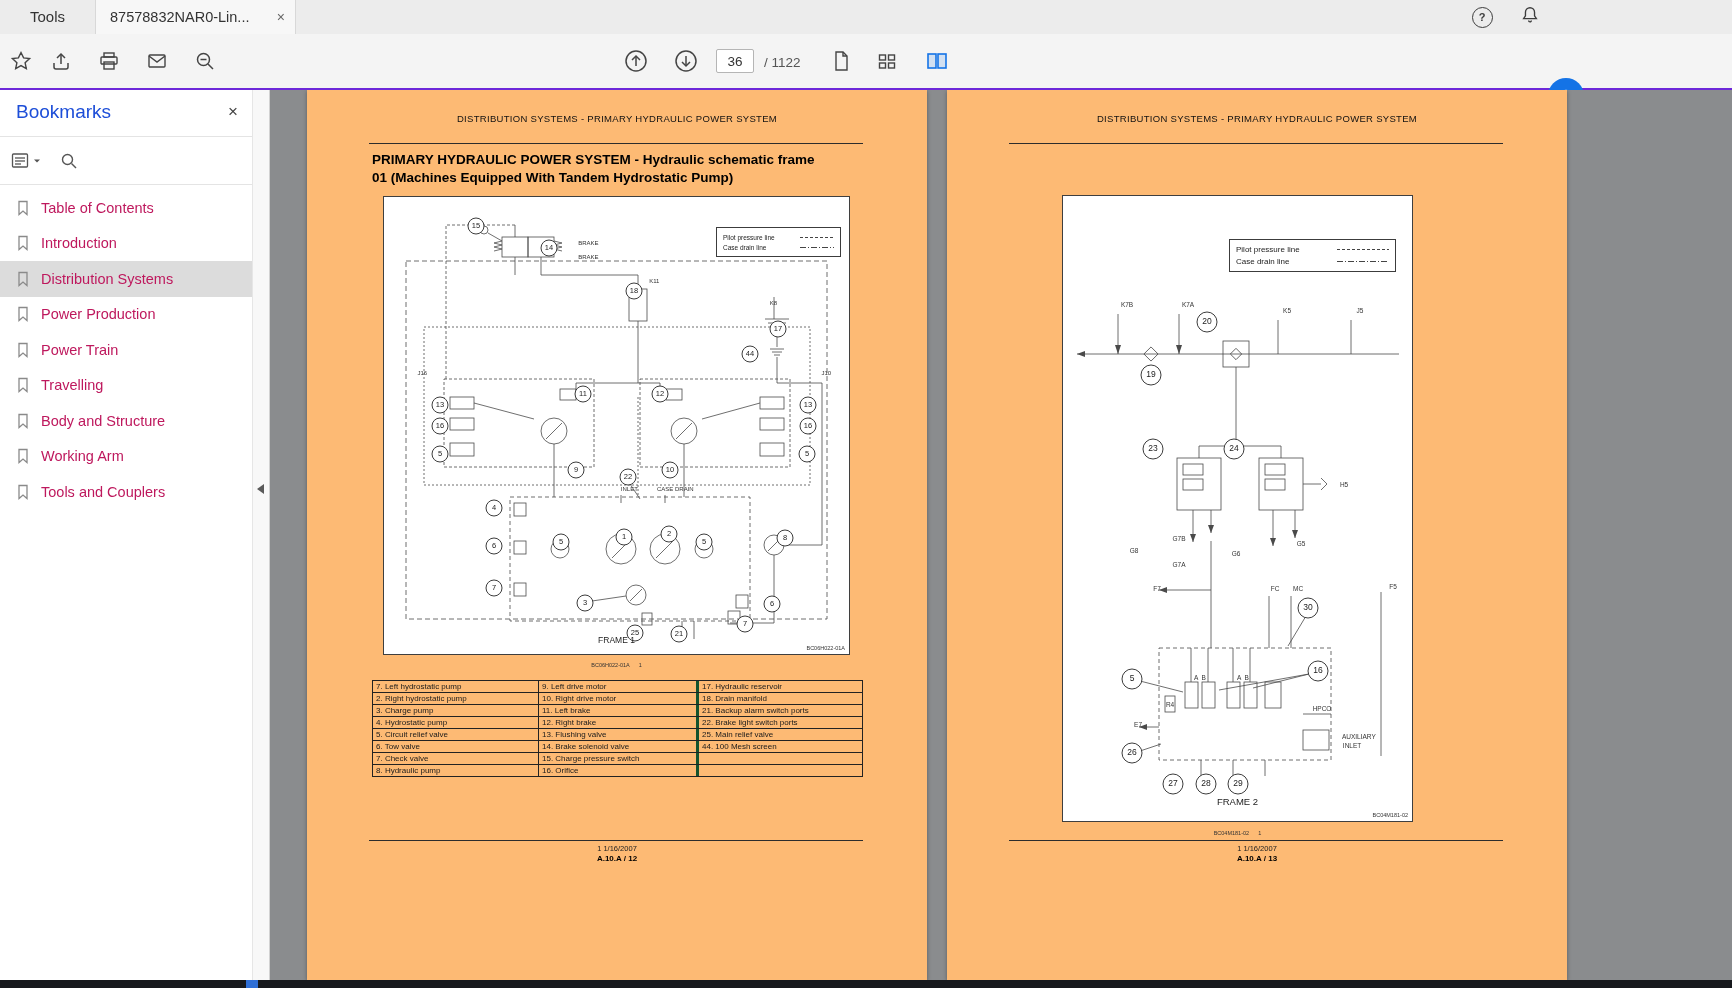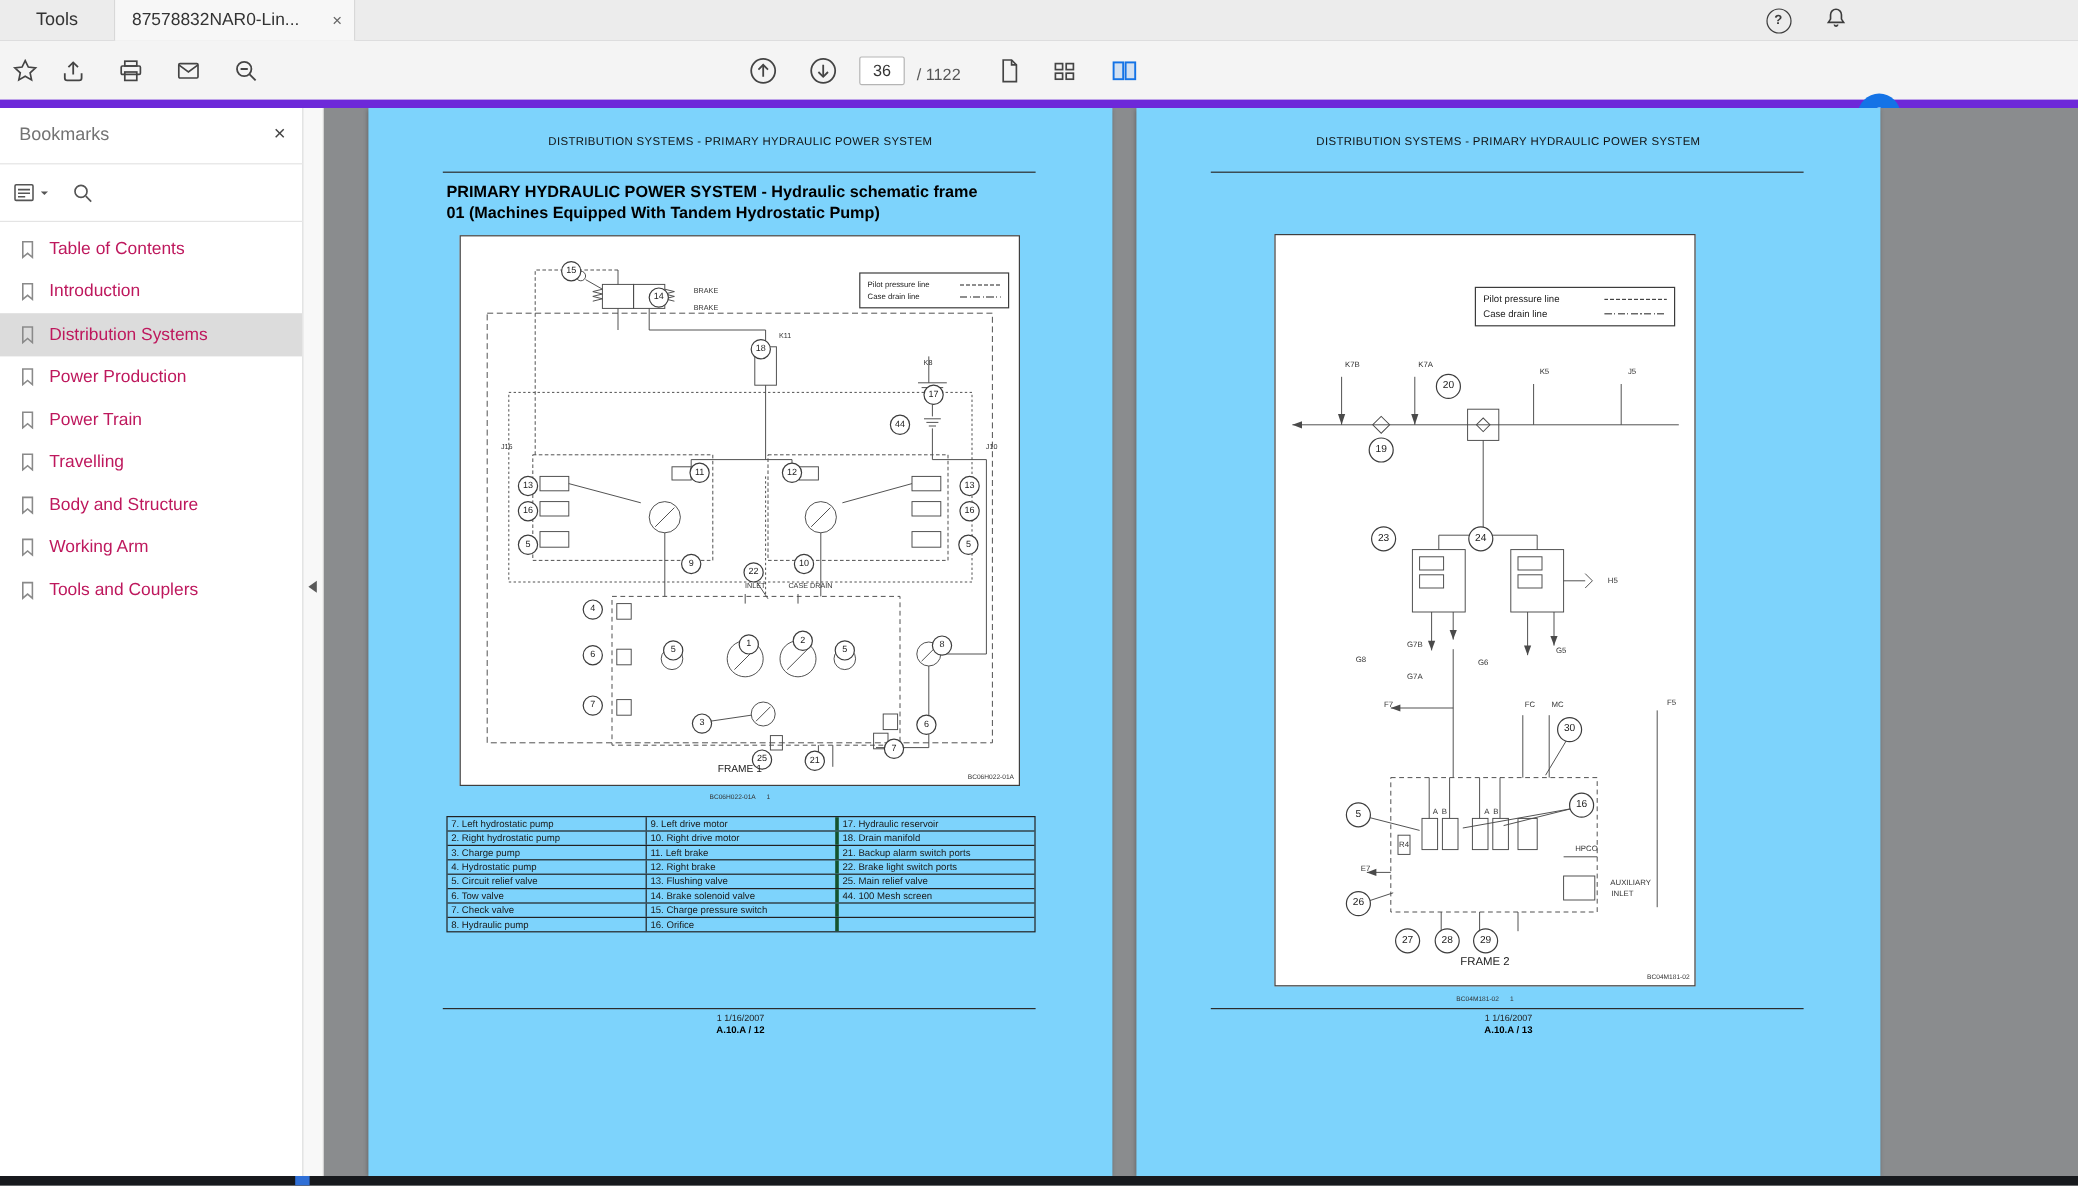--- a/index.html
+++ b/index.html
@@ -16,38 +16,38 @@
   .tab-doc .tlabel{flex:1;white-space:nowrap;overflow:hidden;}
   .tab-close{font-size:14px;color:#666;margin-left:6px;cursor:default;}
   .topbar-btn{position:absolute;top:5px;width:24px;height:24px;display:flex;
               align-items:center;justify-content:center;}
   .help-circle{width:19px;height:19px;border:1.5px solid #3c3c3c;border-radius:50%;
                font-size:11px;font-weight:bold;color:#3c3c3c;display:flex;
                align-items:center;justify-content:center;}
 
   
   .toolbar{position:absolute;top:34px;left:0;width:1732px;height:56px;background:#f4f4f4;
-           border-bottom:7px solid #6d28d9;box-sizing:border-box;}
+           border-bottom:2px solid #6d28d9;box-sizing:border-box;}
   .tbtn{position:absolute;top:50%;transform:translateY(-50%);width:30px;height:30px;
         display:flex;align-items:center;justify-content:center;}
   .tbtn svg{display:block;}
   .page-input{position:absolute;left:716px;top:50%;transform:translateY(-50%);
               width:38px;height:24px;border:1px solid #b5b5b5;border-radius:2px;
               background:#fff;text-align:center;font-size:13.5px;color:#333;
               font-family:"Liberation Sans",sans-serif;box-sizing:border-box;}
   .page-total{position:absolute;left:764px;top:0;height:56px;display:flex;
               align-items:center;font-size:13.5px;color:#555;}
   .avatar{position:absolute;left:1548px;top:44px;width:36px;height:36px;border-radius:50%;
           background:#1473e6;display:flex;align-items:center;justify-content:center;}
 
   
   .sidebar{position:absolute;top:90px;left:0;width:252px;bottom:8px;background:#fff;}
   .sb-header{position:absolute;top:0;left:0;right:0;height:44px;display:flex;
              align-items:center;padding:0 14px 0 16px;box-sizing:border-box;}
-  .sb-title{flex:1;font-size:15px;color:#737373;}
+  .sb-title{flex:1;font-size:19px;color:#1d4ed8;}
   .sb-close{font-size:17px;color:#444;}
   .sb-div1{position:absolute;top:46px;left:0;right:0;border-top:1px solid #e4e4e4;}
   .sb-icons{position:absolute;top:52px;left:10px;height:38px;display:flex;
             align-items:center;gap:18px;}
   .sb-iconbtn{display:flex;align-items:center;gap:3px;}
   .sb-div2{position:absolute;top:94px;left:0;right:0;border-top:1px solid #e4e4e4;}
   .bm-list{position:absolute;top:100px;left:0;right:0;}
   .bm-item{height:35.5px;display:flex;align-items:center;padding-left:16px;gap:11px;
            font-size:14.5px;color:#be185d;box-sizing:border-box;}
   .bm-item.active{background:#dcdcdc;}
@@ -56,21 +56,21 @@
   
   .splitter{position:absolute;top:90px;left:252px;width:18px;bottom:8px;background:#f8f8f8;
             border-left:1px solid #e6e6e6;border-right:1px solid #d2d2d2;box-sizing:border-box;}
   .collapse-arrow{position:absolute;left:4px;top:394px;width:0;height:0;
                   border-top:5px solid transparent;border-bottom:5px solid transparent;
                   border-right:7px solid #5a5a5a;}
 
   
   .canvas{position:absolute;top:90px;left:270px;right:0;bottom:8px;background:#8a8c8e;
           overflow:hidden;}
-  .page{position:absolute;top:0;width:620px;height:890px;background:#7dd3fc;
+  .page{position:absolute;top:0;width:620px;height:890px;background:#fdba74;
         box-shadow:0 1px 4px rgba(0,0,0,.35);color:#1a1a1a;}
   .page-left{left:37px;}
   .page-right{left:677px;}
   .p-header{position:absolute;top:23px;left:0;width:100%;text-align:center;
             font-size:9.5px;letter-spacing:.3px;color:#111;}
   .p-hline{position:absolute;top:53px;left:62px;width:494px;border-top:1px solid #2c2c2c;}
   .p-title{position:absolute;top:61px;left:65px;width:460px;font-size:13.5px;
            font-weight:bold;line-height:1.3;color:#000;}
   .page-right .p-title{left:45px;}
   .figure{position:absolute;border:1px solid #3f3f3f;background:#fff;box-sizing:border-box;}

